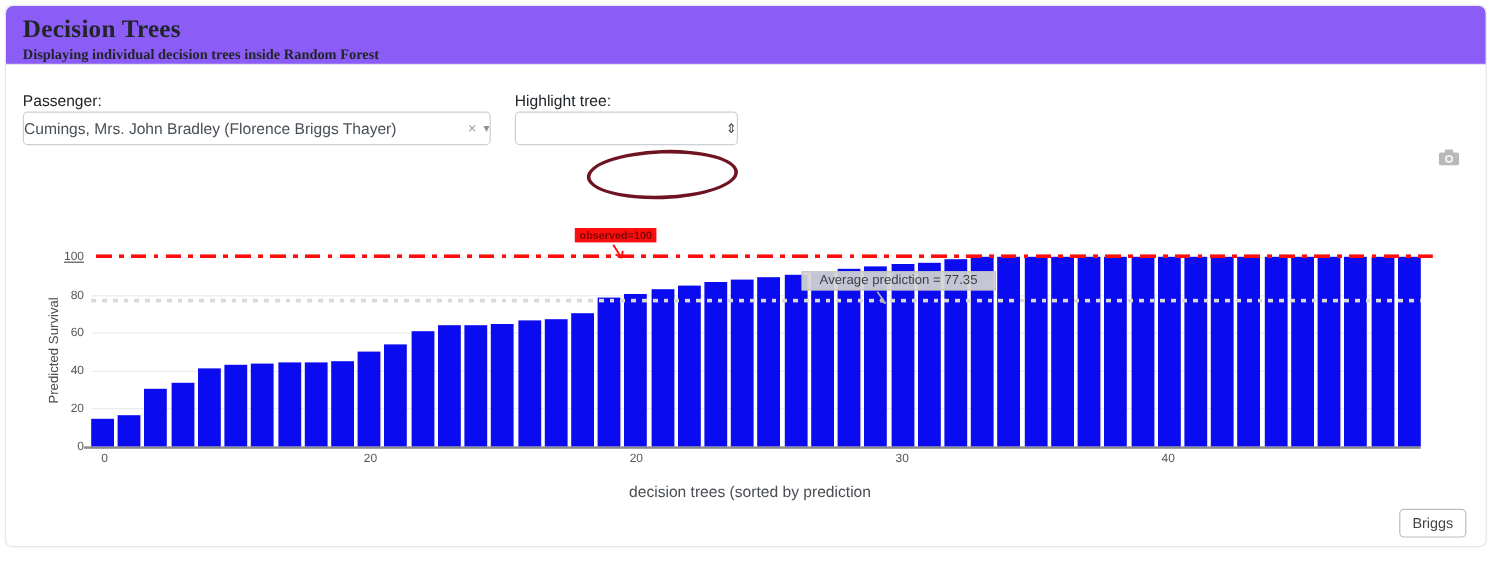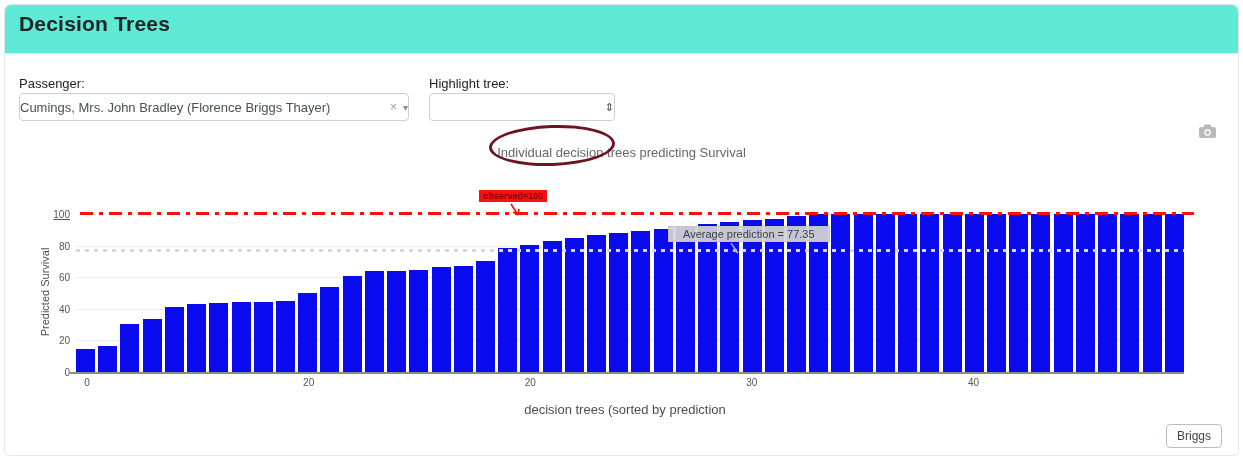--- a/index.html
+++ b/index.html
@@ -1,20 +1,20 @@
 <!DOCTYPE html>
 <html><head>
 <meta charset="utf-8">
 <style>
   * { margin:0; padding:0; box-sizing:border-box; }
   html,body { width:1243px; height:469px; background:#fff; font-family:"Liberation Sans", sans-serif; overflow:hidden; }
   .card { position:absolute; left:4px; top:4px; width:1235px; height:452px; background:#fff;
           border:1px solid #e3e6ea; border-radius:6px; }
-  .card-header { position:absolute; left:0; top:0; right:0; height:49px; background:#5eead4;
-                 border-bottom:1px solid #e6e9ec; border-radius:6px 6px 0 0; padding:7px 14px; }
+  .card-header { position:absolute; left:0; top:0; right:0; height:49px; background:#8b5cf6;
+                 border-bottom:1px solid #e6e9ec; border-radius:6px 6px 0 0; padding:7px 14px;font-family:Liberation Serif, serif; }
   .title { font-size:21px; font-weight:600; color:#212529; letter-spacing:.2px; }
   .subtitle { font-size:12px; font-weight:700; color:#212529; margin-top:1px; }
 
   .ctl-label { position:absolute; font-size:13px; color:#212529; }
   .select-box { position:absolute; height:28px; background:#fff; border:1px solid #ccd0d5; border-radius:4px;
                 display:flex; align-items:center; font-size:13px; color:#495057; padding:0 0; cursor:pointer; }
   .select-value { flex:1; white-space:nowrap; overflow:hidden; }
   .sel-icon { color:#9aa0a6; font-size:12px; margin-left:6px; cursor:pointer; }
   .caret { font-size:10px; color:#8a9096; }
 
@@ -51,20 +51,21 @@
                 border-radius:4px; color:#444; font-size:12px; padding:4px 10px; cursor:pointer;
                 font-family:"Liberation Sans", sans-serif; }
 </style>
 </head>
 <body>
 
 <div class="card">
 
   <div class="card-header">
     <div class="title">Decision Trees</div>
+    <div class="subtitle">Displaying individual decision trees inside Random Forest</div>
   </div>
 
   <div class="ctl-label" style="left:14px; top:71px;">Passenger:</div>
   <div class="select-box" style="left:14px; top:88px; width:390px;">
     <span class="select-value">Cumings, Mrs. John Bradley (Florence Briggs Thayer)</span>
     <span class="sel-icon">×</span>
     <span class="sel-icon caret">▾</span>
   </div>
 
   <div class="ctl-label" style="left:424px; top:71px;">Highlight tree:</div>
@@ -75,21 +76,20 @@
 
   <span class="camera">
     <svg width="17" height="14" viewBox="0 0 17 14">
       <rect x="0" y="3" width="17" height="11" rx="2" fill="#b9b9b9"></rect>
       <rect x="5" y="0.5" width="7" height="4" rx="1" fill="#b9b9b9"></rect>
       <circle cx="8.5" cy="8.5" r="3.4" fill="#f2f2f2"></circle>
       <circle cx="8.5" cy="8.5" r="1.8" fill="#b9b9b9"></circle>
     </svg>
   </span>
 
-  <div class="chart-title">Individual decision trees predicting Survival</div>
   <div class="ellipse"></div>
 
   <div class="observed">observed=100</div>
   <svg class="obs-arrow" width="34" height="16">
     <path d="M14 1 L21 12 M21 12 l-5 -3 M21 12 l1 -6" stroke="#fa0f0f" stroke-width="1.6" fill="none"></path>
   </svg>
 
   <div class="plot">
     <div class="bars">
         <div class="bar" title="14.5" style="height: 14.5%;"></div>

